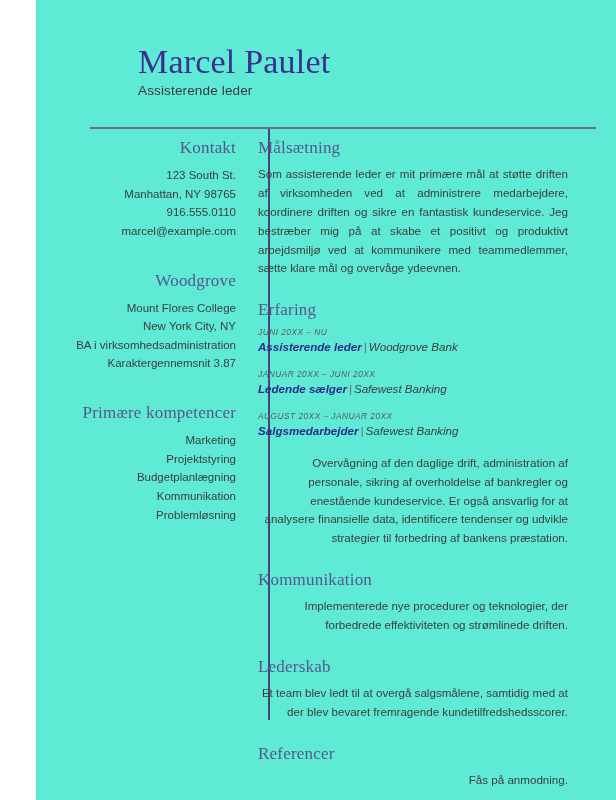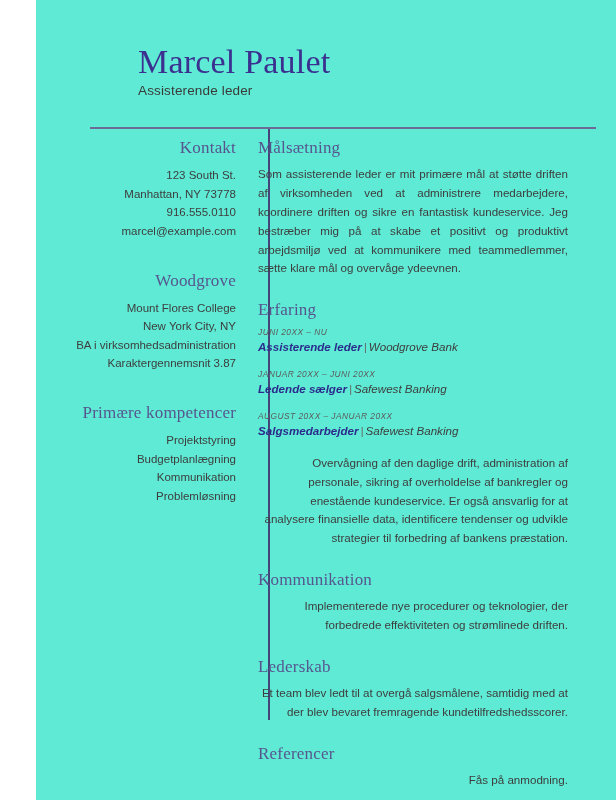--- a/index.html
+++ b/index.html
@@ -167,35 +167,36 @@
   <div class="top-rule"></div>
   <div class="v-divider"></div>
 
   <div class="columns">
 
     <div class="col-left">
 
       <div class="block">
         <div class="sec-head">Kontakt</div>
         <div class="info-line">123 South St.</div>
-        <div class="info-line">Manhattan, NY 73778</div>
+        <div class="info-line">Manhattan, NY 98765</div>
         <div class="info-line">916.555.0110</div>
         <div class="info-line">marcel@example.com</div>
       </div>
 
       <div class="block">
         <div class="sec-head">Woodgrove</div>
         <div class="info-line">Mount Flores College</div>
         <div class="info-line">New York City, NY</div>
         <div class="info-line">BA i virksomhedsadministration</div>
         <div class="info-line">Karaktergennemsnit 3.87</div>
       </div>
 
       <div class="block">
         <div class="sec-head">Primære kompetencer</div>
+        <div class="info-line">Marketing</div>
         <div class="info-line">Projektstyring</div>
         <div class="info-line">Budgetplanlægning</div>
         <div class="info-line">Kommunikation</div>
         <div class="info-line">Problemløsning</div>
       </div>
 
     </div>
 
     <div class="col-right">
 

